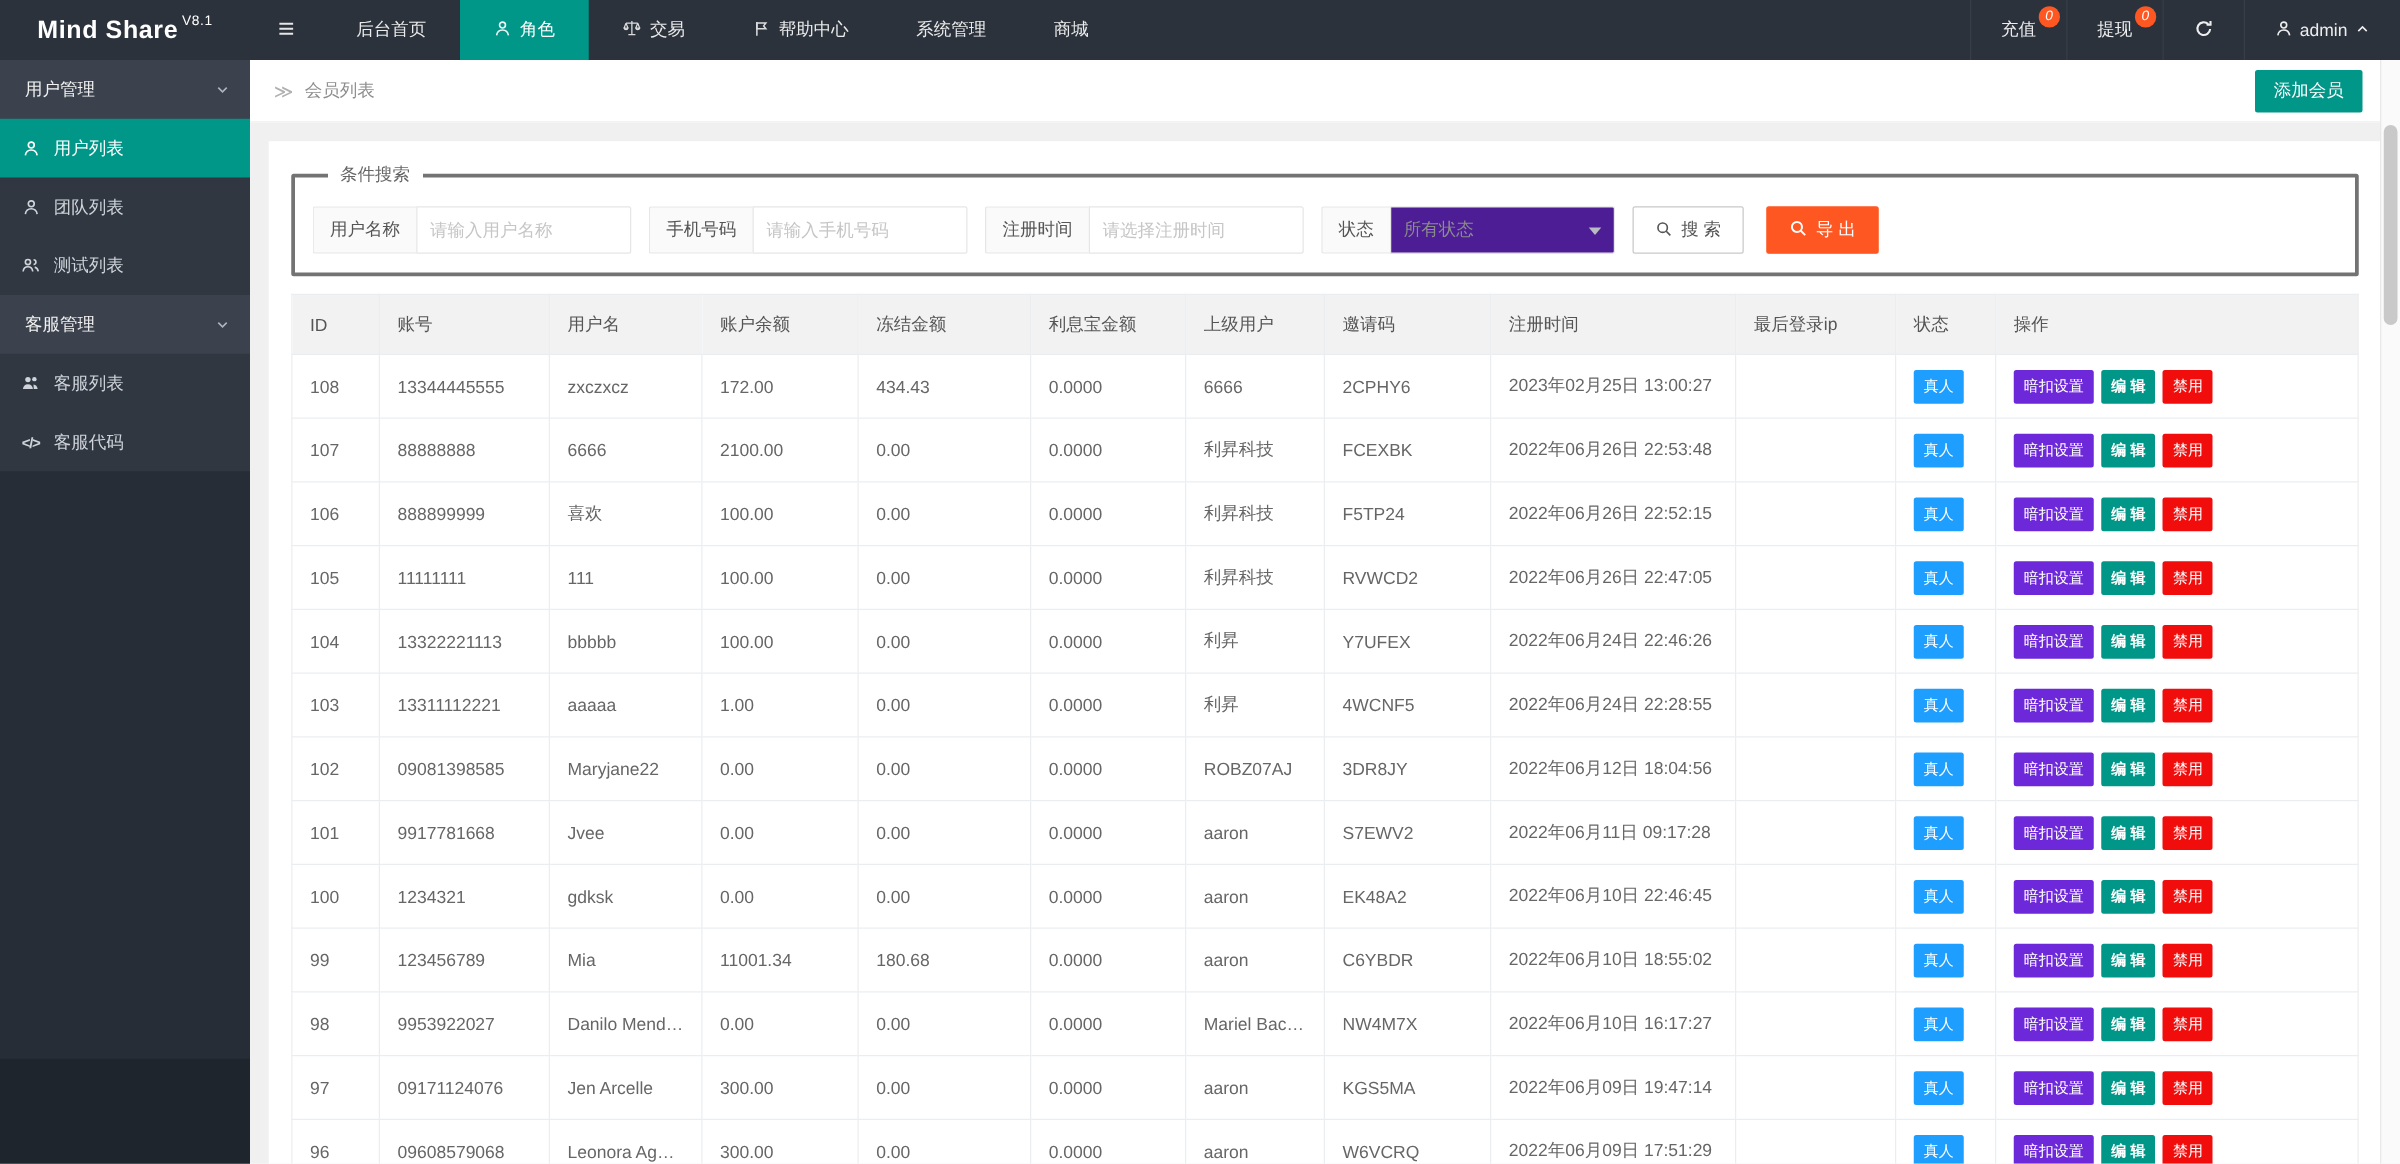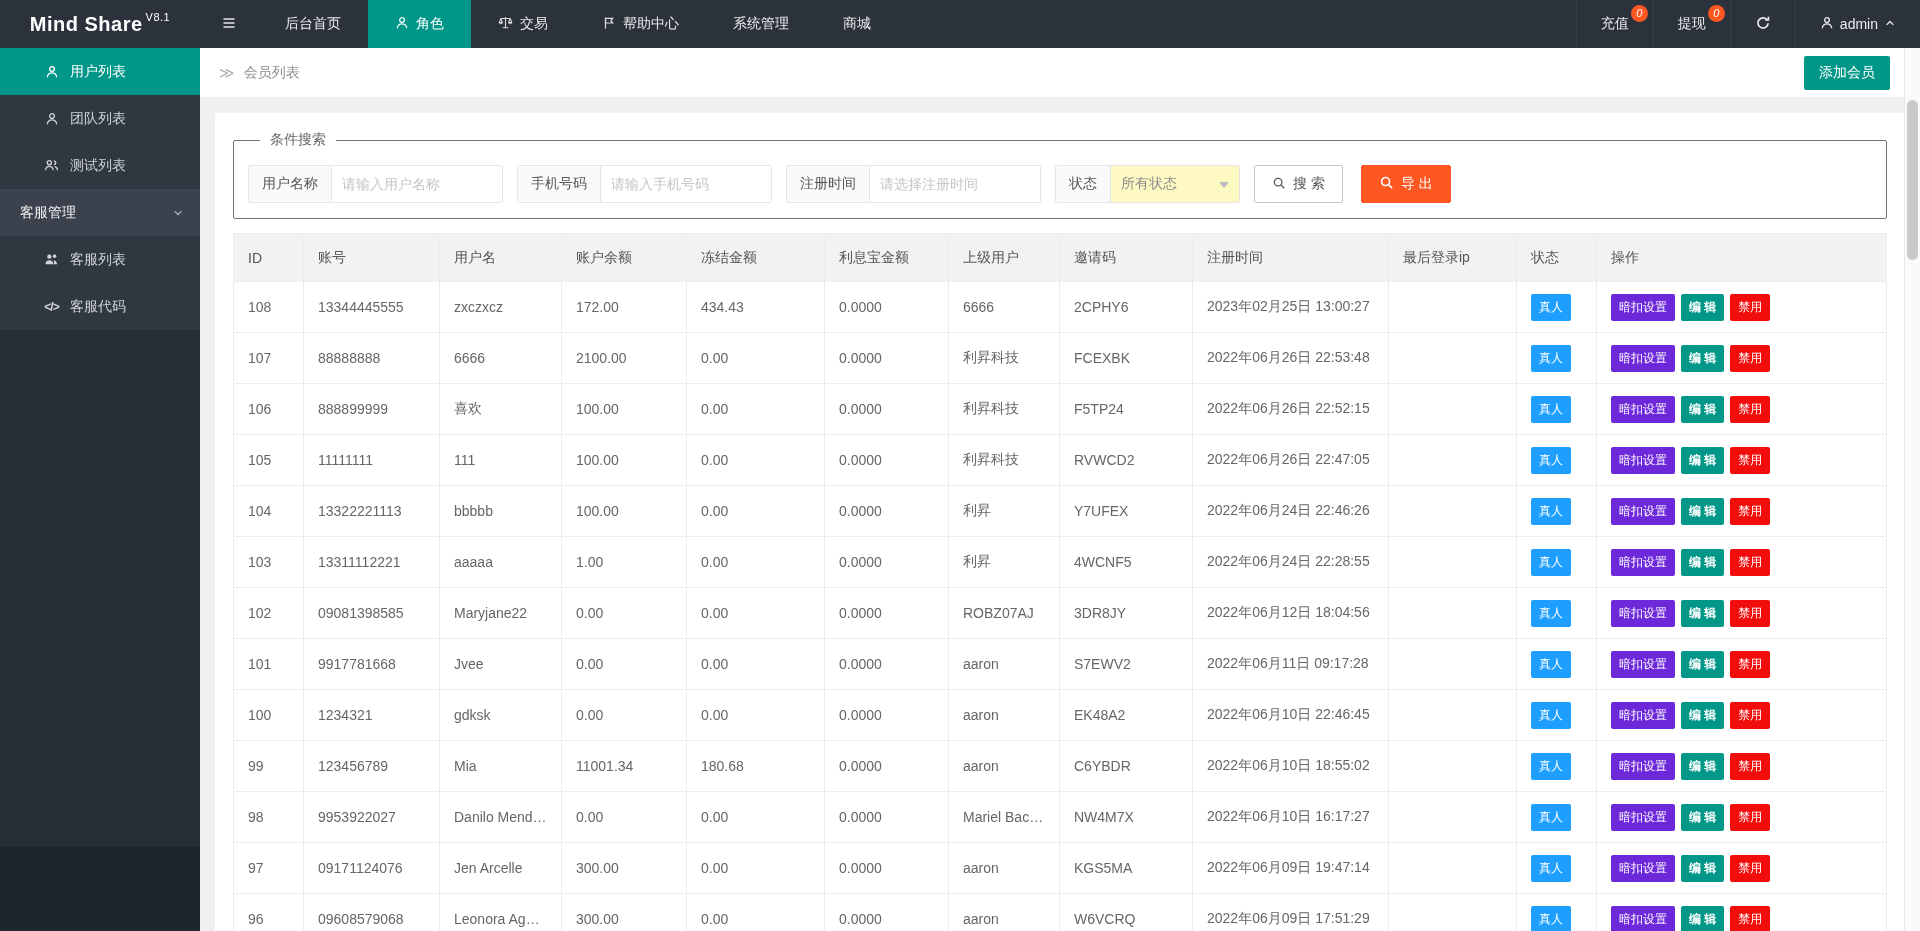--- a/index.html
+++ b/index.html
@@ -24,46 +24,46 @@
   .nav-right .nav-chip { position:relative; display:flex; align-items:center; gap:6px; padding:16px 24px; font-size:14px; color:#ededed; cursor:pointer; border-left:1px solid rgba(255,255,255,.06); }
   .badge { position:absolute; top:5px; right:5px; min-width:17px; height:17px; line-height:17px; padding:0 4px; background:#ff5722; color:#fff; border-radius:9px; font-size:11px; text-align:center; }
 
   
   .layout { flex:1; display:flex; min-height:0; }
 
   
   .sidebar { width:200px; flex-shrink:0; background:#303741; display:flex; flex-direction:column; color:#d3d7dd; }
   .group-title { height:47px; flex-shrink:0; display:flex; align-items:center; justify-content:space-between; padding:0 16px 0 20px; background:#3b424d; color:#f2f2f2; font-size:14px; cursor:pointer; }
   .group-title .chev { color:#aeb4bc; display:flex; }
-  .side-item { height:47px; flex-shrink:0; display:flex; align-items:center; gap:10px; padding-left:43px; font-size:14px; color:#cfd4da; cursor:pointer; }
+  .side-item { height:47px; flex-shrink:0; display:flex; align-items:center; gap:10px; padding-left:16px; font-size:14px; color:#cfd4da; cursor:pointer; }
   .side-item.active { background:#009688; color:#fff; }
   .side-item .sicon { width:17px; display:flex; justify-content:center; }
   .code-glyph { font-size:12px; font-weight:bold; letter-spacing:-1px; }
   .side-filler { flex:1; background:#272d36; }
   .side-bottom { height:84px; flex-shrink:0; background:#1f252d; }
 
   
   .main { flex:1; display:flex; flex-direction:column; min-width:0; }
   .pagebar { height:50px; flex-shrink:0; background:#fff; display:flex; align-items:center; padding:0 30px 0 19px; border-bottom:1px solid #efefef; }
   .crumb { display:flex; align-items:center; gap:9px; color:#8d8d8d; font-size:14px; }
   .crumb-glyph { color:#b0b0b0; font-size:15px; }
   .add-btn { margin-left:auto; height:34px; padding:0 15px; background:#009688; color:#fff; border:none; border-radius:2px; font-size:14px; cursor:pointer; font-family:inherit; }
 
   .content { flex:1; padding:15px; overflow:hidden; }
   .panel { background:#fff; min-height:100%; padding:18px 18px 20px; }
 
   
-  fieldset.search { border:1px solid #737373; border-radius:2px; margin:0; padding:10px 14px 15px; }
+  fieldset.search { border:3px solid #737373; border-radius:2px; margin:0; padding:10px 14px 15px; }
   fieldset.search legend { color:#666; font-size:14px; padding:0 10px; margin-left:12px; }
   .form-row { display:flex; align-items:center; gap:14px; margin-top:6px; flex-wrap:nowrap; }
   .fgroup { display:flex; align-items:stretch; height:38px; }
   .addon { display:flex; align-items:center; padding:0 13px; background:#fafafa; border:1px solid #e6e6e6; border-right:none; border-radius:2px 0 0 2px; color:#555; white-space:nowrap; }
   .fgroup input { width:172px; height:38px; border:1px solid #e6e6e6; border-radius:0 2px 2px 0; padding:0 10px; font-size:14px; color:#ec4899; outline:none; font-family:inherit; }
   .fgroup input::placeholder { color:#c6c6c6; }
-  .fselect { width:130px; height:38px; background:#fef9c3; border:1px solid #e6e6e6; border-radius:0 2px 2px 0; display:flex; align-items:center; justify-content:space-between; padding:0 10px; color:#8b8b8b; cursor:pointer; }
+  .fselect { width:180px; height:38px; background:#4c1d95; border:1px solid #e6e6e6; border-radius:0 2px 2px 0; display:flex; align-items:center; justify-content:space-between; padding:0 10px; color:#8b8b8b; cursor:pointer; }
   .caret { width:0; height:0; border:5px solid transparent; border-top:6px solid #b8bcc2; margin-top:6px; }
   .btn { height:38px; display:inline-flex; align-items:center; gap:7px; padding:0 17px; border-radius:2px; font-size:14px; cursor:pointer; font-family:inherit; }
   .btn-search { background:#fff; border:1px solid #c9c9c9; color:#555; }
   .btn-export { background:#ff5722; border:1px solid #ff5722; color:#fff; margin-left:4px; }
 
   
   table.grid { width:100%; border-collapse:collapse; table-layout:fixed; margin-top:14px; }
   .grid th, .grid td { border:1px solid #ebeef1; text-align:left; padding:0 14px; font-size:14px; overflow:hidden; white-space:nowrap; text-overflow:ellipsis; }
   .grid th { height:48px; background:#f2f2f2; color:#555; font-weight:normal; }
   .grid td { height:51px; color:#666; }
@@ -151,20 +151,28 @@
         <span><svg width="12" height="12" viewBox="0 0 16 16" fill="none" stroke="currentColor" stroke-width="1.7">
               <path d="M3.5 10.5 8 6l4.5 4.5"></path>
             </svg></span>
       </a>
     </div>
   </header>
 
   <div class="layout">
 
     <aside class="sidebar">
+      <div class="group-title">
+        <span>用户管理</span>
+        <span class="chev">
+            <svg width="12" height="12" viewBox="0 0 16 16" fill="none" stroke="currentColor" stroke-width="1.7">
+              <path d="M3.5 5.5 8 10l4.5-4.5"></path>
+            </svg>
+          </span>
+      </div>
       <div class="side-item active">
         <span class="sicon">
             <svg width="14" height="14" viewBox="0 0 16 16" fill="none" stroke="currentColor" stroke-width="1.5">
               <circle cx="8" cy="4.6" r="2.7"></circle>
               <path d="M2.6 14c.5-3.4 2.5-4.9 5.4-4.9s4.9 1.5 5.4 4.9"></path>
             </svg>
           </span>
         <span>用户列表</span>
       </div>
       <div class="side-item">

